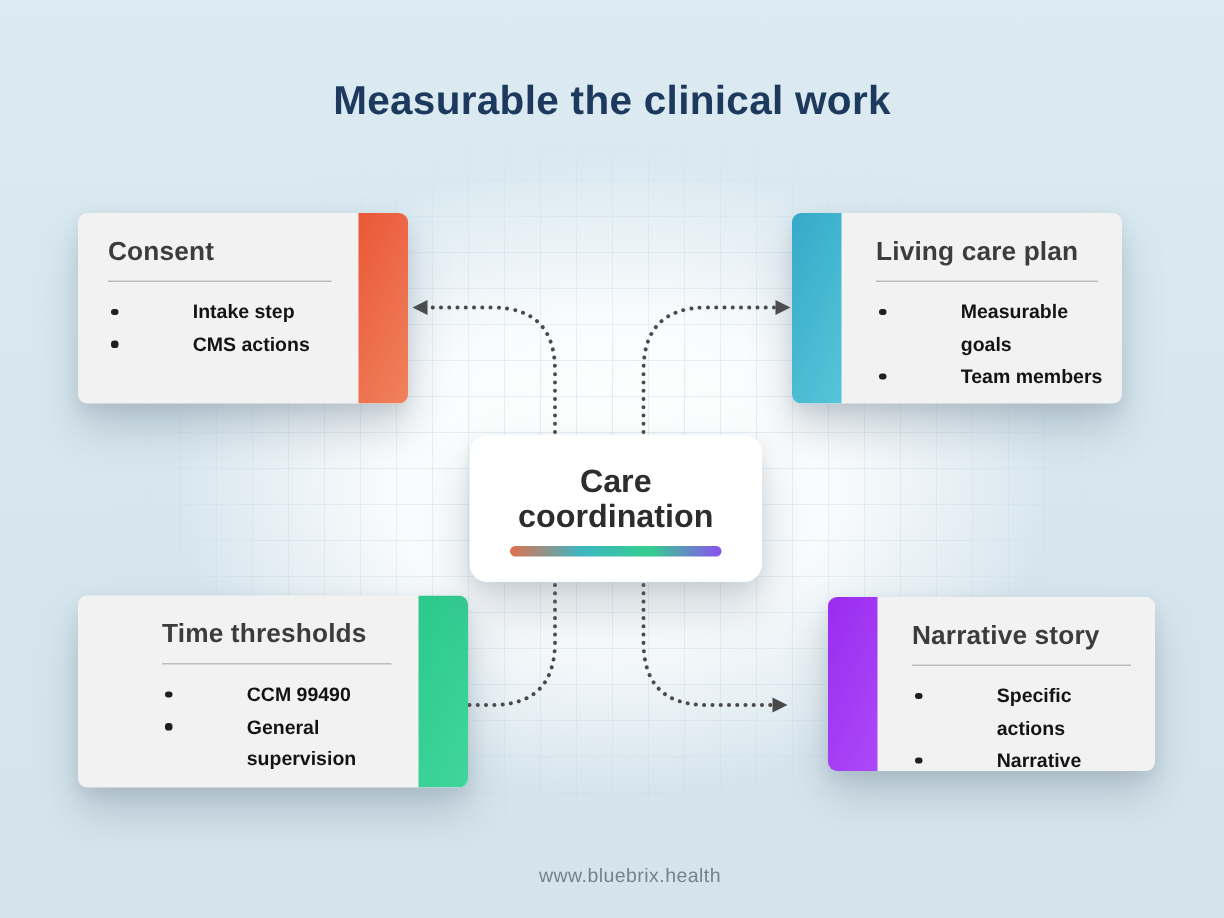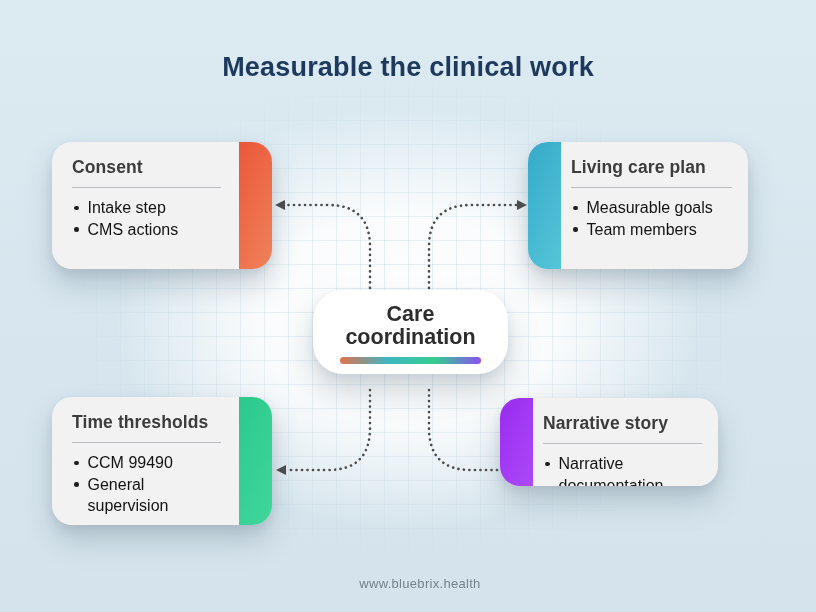--- a/index.html
+++ b/index.html
@@ -23,46 +23,46 @@
     mask-image:radial-gradient(ellipse 52% 50% at 50% 52%, rgba(0,0,0,0.9) 0%, rgba(0,0,0,0.5) 55%, transparent 80%);
   }
   .page-title{
     position:absolute;left:0;top:52px;width:100%;
     text-align:center;font-size:27px;font-weight:700;letter-spacing:.2px;
     color:#1d3a5e;margin:0;
   }
   svg.connectors{position:absolute;left:0;top:0;pointer-events:none;}
 
   .card{
-    position:absolute;display:flex;border-radius:20px;overflow:hidden;
+    position:absolute;display:flex;border-radius:6px;overflow:hidden;
     background:#f2f2f3;
     box-shadow:0 16px 28px rgba(96,117,133,0.30), 0 4px 10px rgba(96,117,133,0.14);
   }
   .card-tl{left:52px;top:142px;width:220px;height:127px;}
   .card-tr{left:528px;top:142px;width:220px;height:127px;}
-  .card-bl{left:52px;top:397px;width:220px;height:128px;}
-  .card-br{left:500px;top:398px;width:218px;height:88px;justify-content:space-between;}
+  .card-bl{left:52px;top:397px;width:260px;height:128px;padding-left:36px;}
+  .card-br{left:552px;top:398px;width:218px;height:116px;justify-content:space-between;}
   .accent{width:33px;flex:0 0 33px;}
   .card-body{flex:1;padding:15px 14px 10px 20px;}
-  .card-tr .card-body,.card-br .card-body{padding:15px 12px 10px 10px;}
+  .card-tr .card-body,.card-br .card-body{padding:15px 12px 10px 23px;}
   .card-body h2{
     margin:0 0 9px 0;font-size:17.5px;font-weight:700;color:#3c3c3c;letter-spacing:.1px;
   }
   .divider{height:1px;background:#b9bdc2;margin:0 4px 9px 0;}
   ul.bullets{list-style:none;margin:0;padding:0;}
   ul.bullets li{
     display:flex;align-items:flex-start;
-    font-size:16px;line-height:21.5px;color:#131313;font-weight:400;
+    font-size:13px;line-height:21.5px;color:#131313;font-weight:700;gap:41px;
   }
   ul.bullets .dot{
     width:4.5px;height:4.5px;border-radius:50%;background:#1f1f1f;
     margin:8.5px 9px 0 2px;flex:0 0 4.5px;
   }
   .center-card{
-    position:absolute;left:313px;top:290px;width:195px;height:84px;border-radius:30px;
+    position:absolute;left:313px;top:290px;width:195px;height:98px;border-radius:12px;
     background:#ffffff;box-shadow:0 18px 32px rgba(96,117,133,0.28), 0 4px 10px rgba(96,117,133,0.12);
     display:flex;flex-direction:column;align-items:center;justify-content:center;
     padding-top:2px;
   }
   .center-card .label{
     font-size:21.5px;line-height:23.5px;font-weight:600;color:#2d2d2d;
     text-align:center;white-space:pre-line;
   }
   .gradient-underline{width:141px;height:7px;border-radius:4px;margin-top:7px;}
   .footer{
@@ -147,20 +147,24 @@
   </div>
 
   <div class="card card-br">
     <div class="accent" style="background: linear-gradient(115deg, rgb(154, 43, 240), rgb(172, 73, 248));"></div>
     <div class="card-body">
       <h2>Narrative story</h2>
       <div class="divider"></div>
       <ul class="bullets">
         <li>
             <span class="dot"></span>
+            <span>Specific actions</span>
+          </li>
+        <li>
+            <span class="dot"></span>
             <span>Narrative documentation</span>
           </li>
       </ul>
     </div>
   </div>
 
   <div class="center-card">
     <div class="label">Care
 coordination</div>
     <div class="gradient-underline" style="background: linear-gradient(90deg, rgb(224, 113, 79), rgb(63, 182, 194), rgb(53, 206, 144), rgb(139, 80, 240));"></div>

